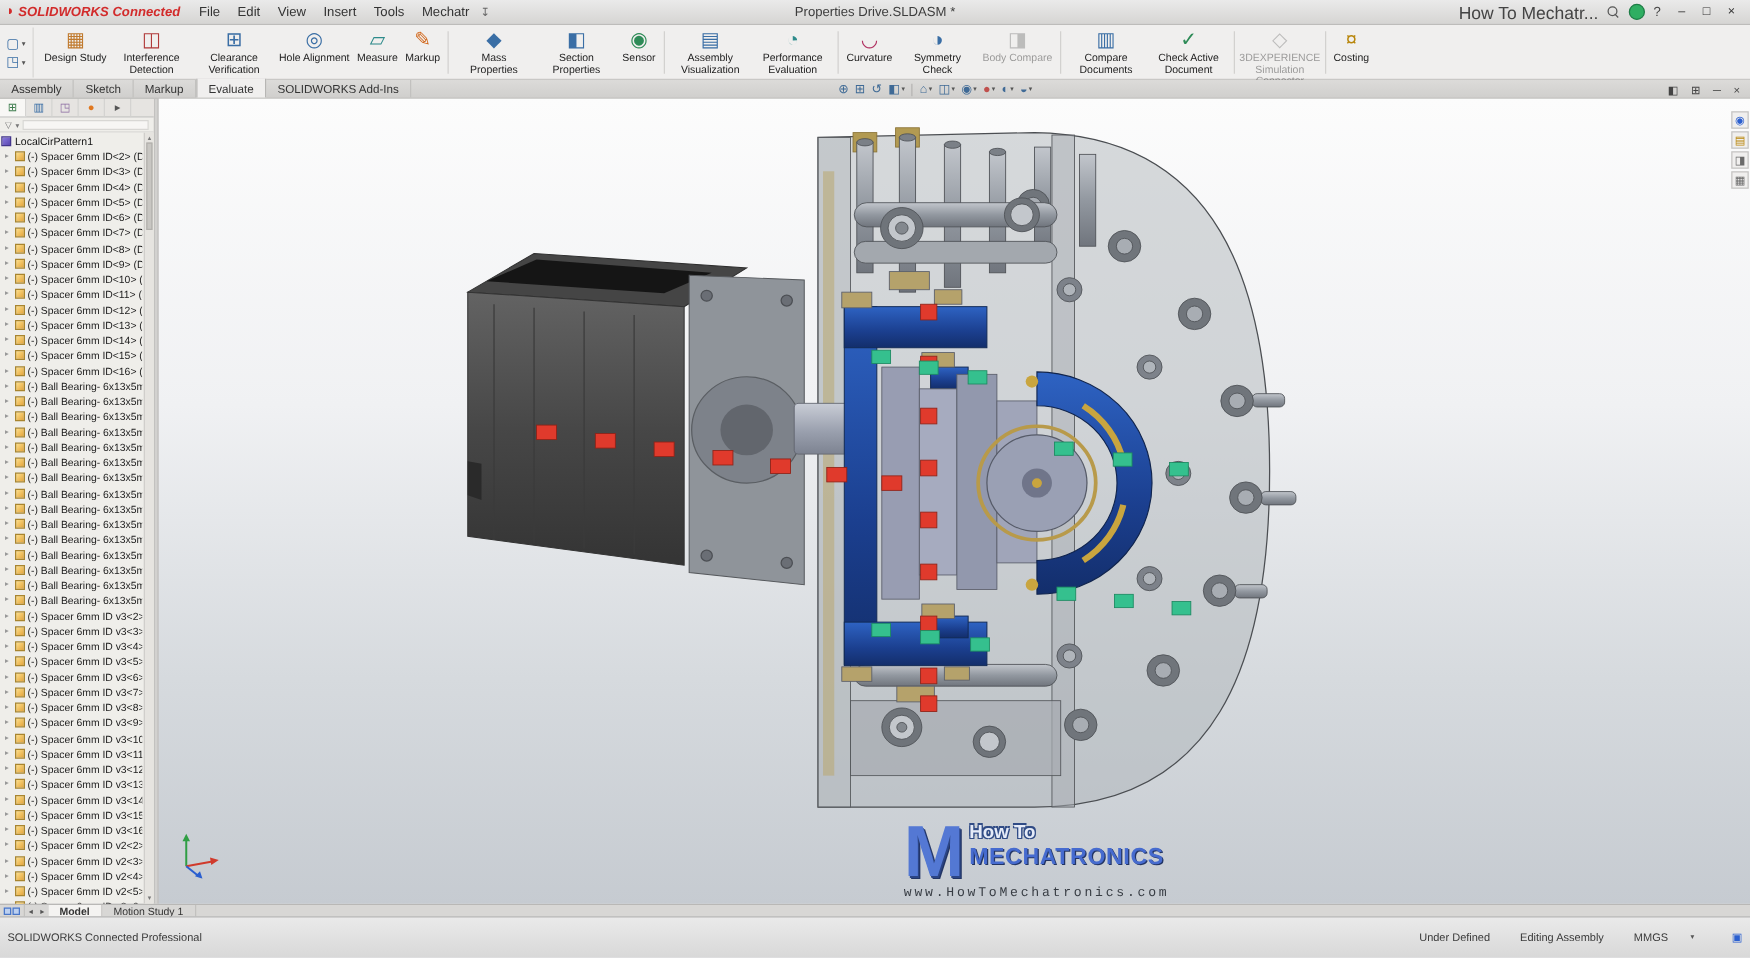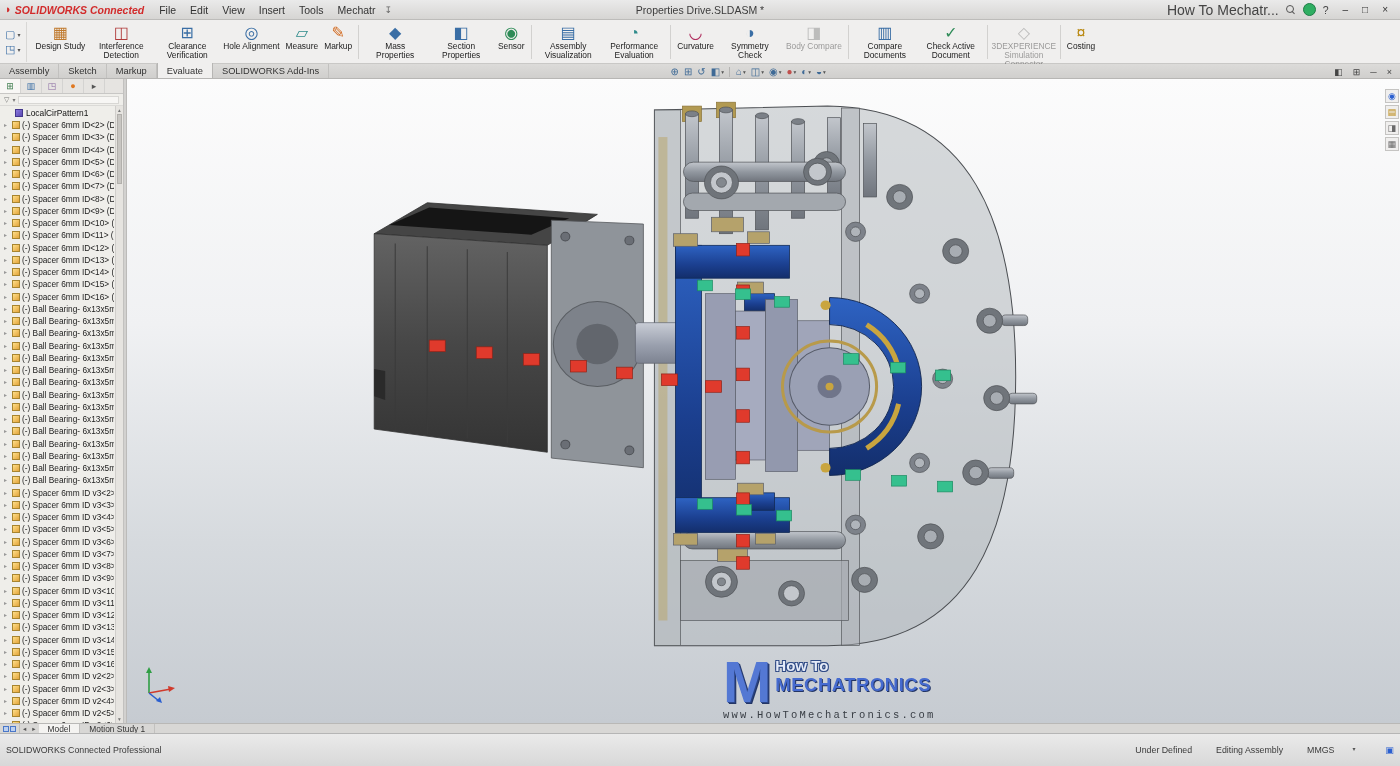--- a/index.html
+++ b/index.html
@@ -59,21 +59,21 @@
 .ptab{width:21px;display:flex;align-items:center;justify-content:center;border-right:1px solid #d4d3d1}
 .ptab.active{background:#f8f7f5}
 .ptab-glyph{font-size:9px;line-height:1}
 .filter{height:12px;display:flex;align-items:center;gap:3px;padding:0 4px;border-bottom:1px solid #dbdad7;flex-shrink:0}
 .filter-funnel{font-size:7px;color:#777}
 .filter-caret{font-size:6px;color:#777}
 .filter-box{flex:1;height:8px;background:#f7f6f4;border:1px solid #d8d7d4}
 .tree{flex:1;position:relative;overflow:hidden;padding-right:9px}
 .tree-rail{position:absolute;right:0;top:0;bottom:0;width:8px;background:#e6e4e0;border-left:1px solid #d0cecb;display:flex;flex-direction:column;align-items:center;justify-content:space-between;font-size:5.5px;color:#777;padding:1px 0}
 .tree-thumb{width:5px;height:70px;background:#c8c6c2;border:1px solid #b2b0ac;position:absolute;top:8px;left:1px}
-.tree-header{height:13px;display:flex;align-items:center;gap:3px;padding-left:15px;white-space:nowrap;overflow:hidden}
+.tree-header{height:13px;display:flex;align-items:center;gap:3px;padding-left:1px;white-space:nowrap;overflow:hidden}
 .hdr-icon{width:8px;height:8px;background:linear-gradient(135deg,#8b7ae0,#5a48b0);border:1px solid #43368c;flex-shrink:0}
 .hdr-label{font-size:8.4px;color:#111}
 .trow{height:12.25px;display:flex;align-items:center;gap:2px;padding-left:4px;white-space:nowrap;overflow:hidden}
 .tr-arrow{font-size:6px;color:#999;width:6px;flex-shrink:0;line-height:1}
 .tr-cube{width:8px;height:8px;background:linear-gradient(135deg,#ffe08a,#e3a43c);border:1px solid #a8852f;flex-shrink:0}
 .tr-label{font-size:8.3px;color:#1c1c1c;overflow:hidden}
 .splitter{width:3px;background:#d2d1cf;border-right:1px solid #bcbbb9;flex-shrink:0}
 
 
 .viewport{flex:1;position:relative;background:linear-gradient(180deg,#fcfcfc 0%,#f0f1f3 38%,#d6dade 72%,#c6cbd1 100%);overflow:hidden}
@@ -91,21 +91,21 @@
 .wm-brand{font-size:18.5px;font-weight:bold;letter-spacing:.5px;color:#3b63cf;text-shadow:1px 1px 0 #16295c}
 .wm-url{font-family:"Liberation Mono",monospace;font-size:10.5px;letter-spacing:2.2px;color:#2c3138;margin-top:3px}
 .triad{position:absolute;left:10px;bottom:20px}
 
 
 .bottombar{height:10px;background:#d8d7d5;border-top:1px solid #b9b8b6;display:flex;align-items:stretch;font-size:8.4px;flex-shrink:0}
 .pane-split{display:flex;align-items:center;gap:1px;padding:0 3px;border-right:1px solid #c2c1bf}
 .pane-split i{display:block;width:6px;height:6px;border:1px solid #4a77c8;background:#bcd0f0}
 .bb-nav{padding:0 3px;display:flex;align-items:center;color:#555;font-size:6.5px}
 .bb-tab{padding:0 9px;display:flex;align-items:center;color:#333;border-right:1px solid #c2c1bf}
-.bb-tab.active{background:#f4f3f1;font-weight:normal}
+.bb-tab.active{background:#f4f3f1;font-weight:bold}
 .statusbar{height:11px;background:linear-gradient(#eaeaea,#d8d8d8);border-top:1px solid #b5b5b5;display:flex;align-items:center;font-size:8.8px;color:#3a3a3a;padding:16px 6px;flex-shrink:0}
 .st-right{margin-left:auto;display:flex;align-items:center;gap:24px}
 .st-units{display:flex;align-items:flex-start;gap:18px}
 .st-caret{font-size:6px;color:#555}
 .st-sync{font-size:9px;color:#2a5fd0;margin-left:6px}
 </style>
 </head>
 <body>
 
 <div class="app">

